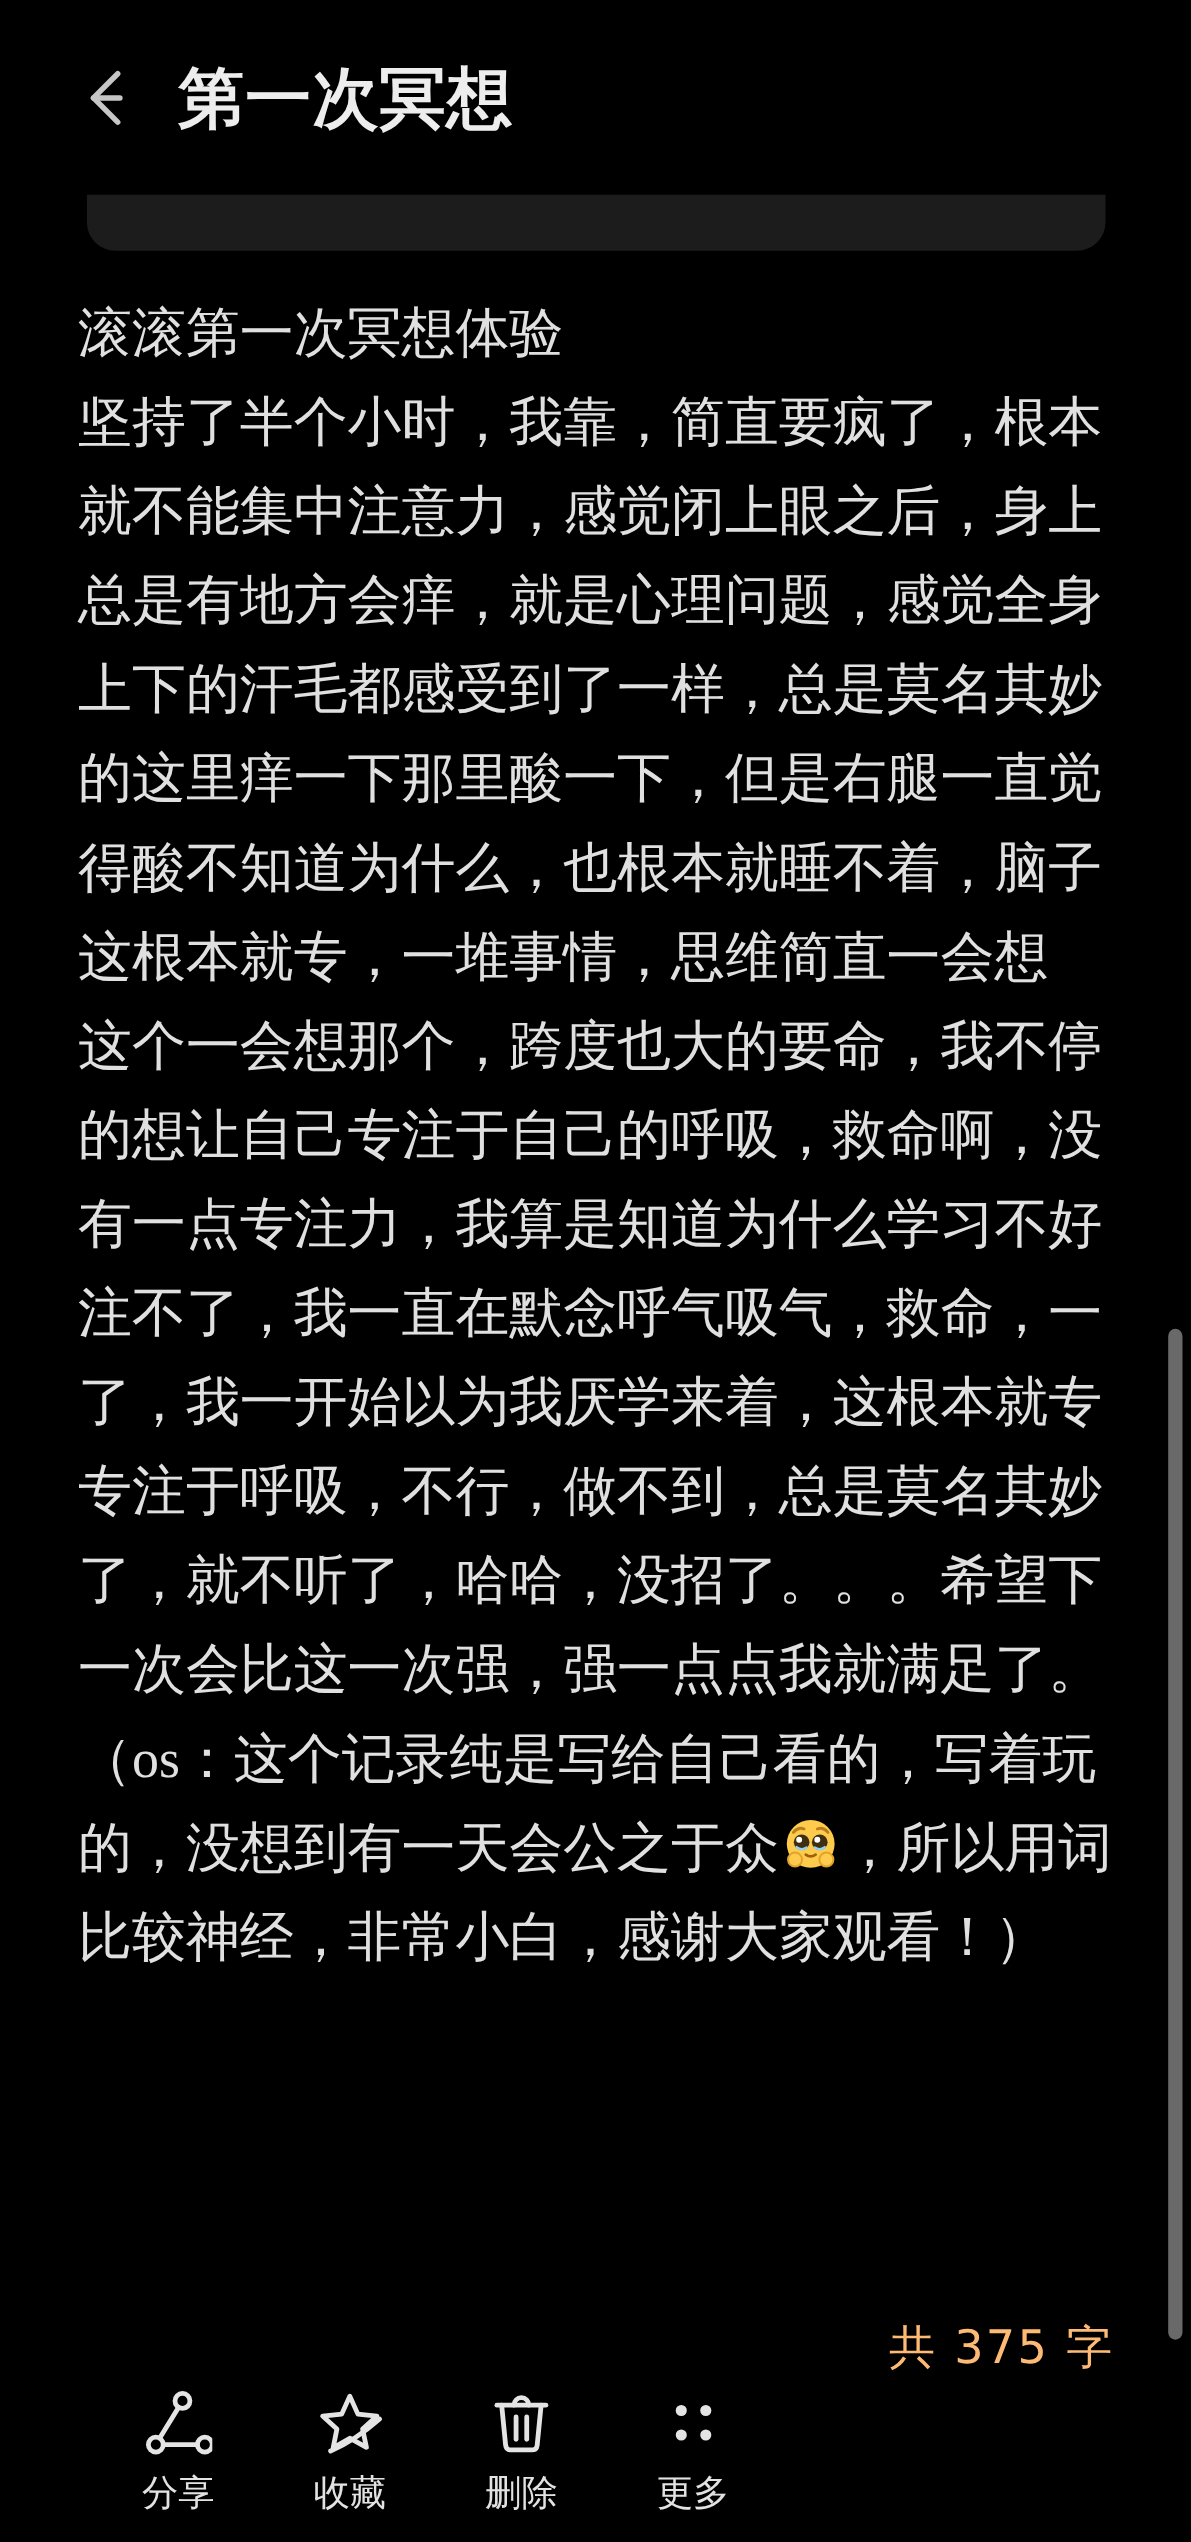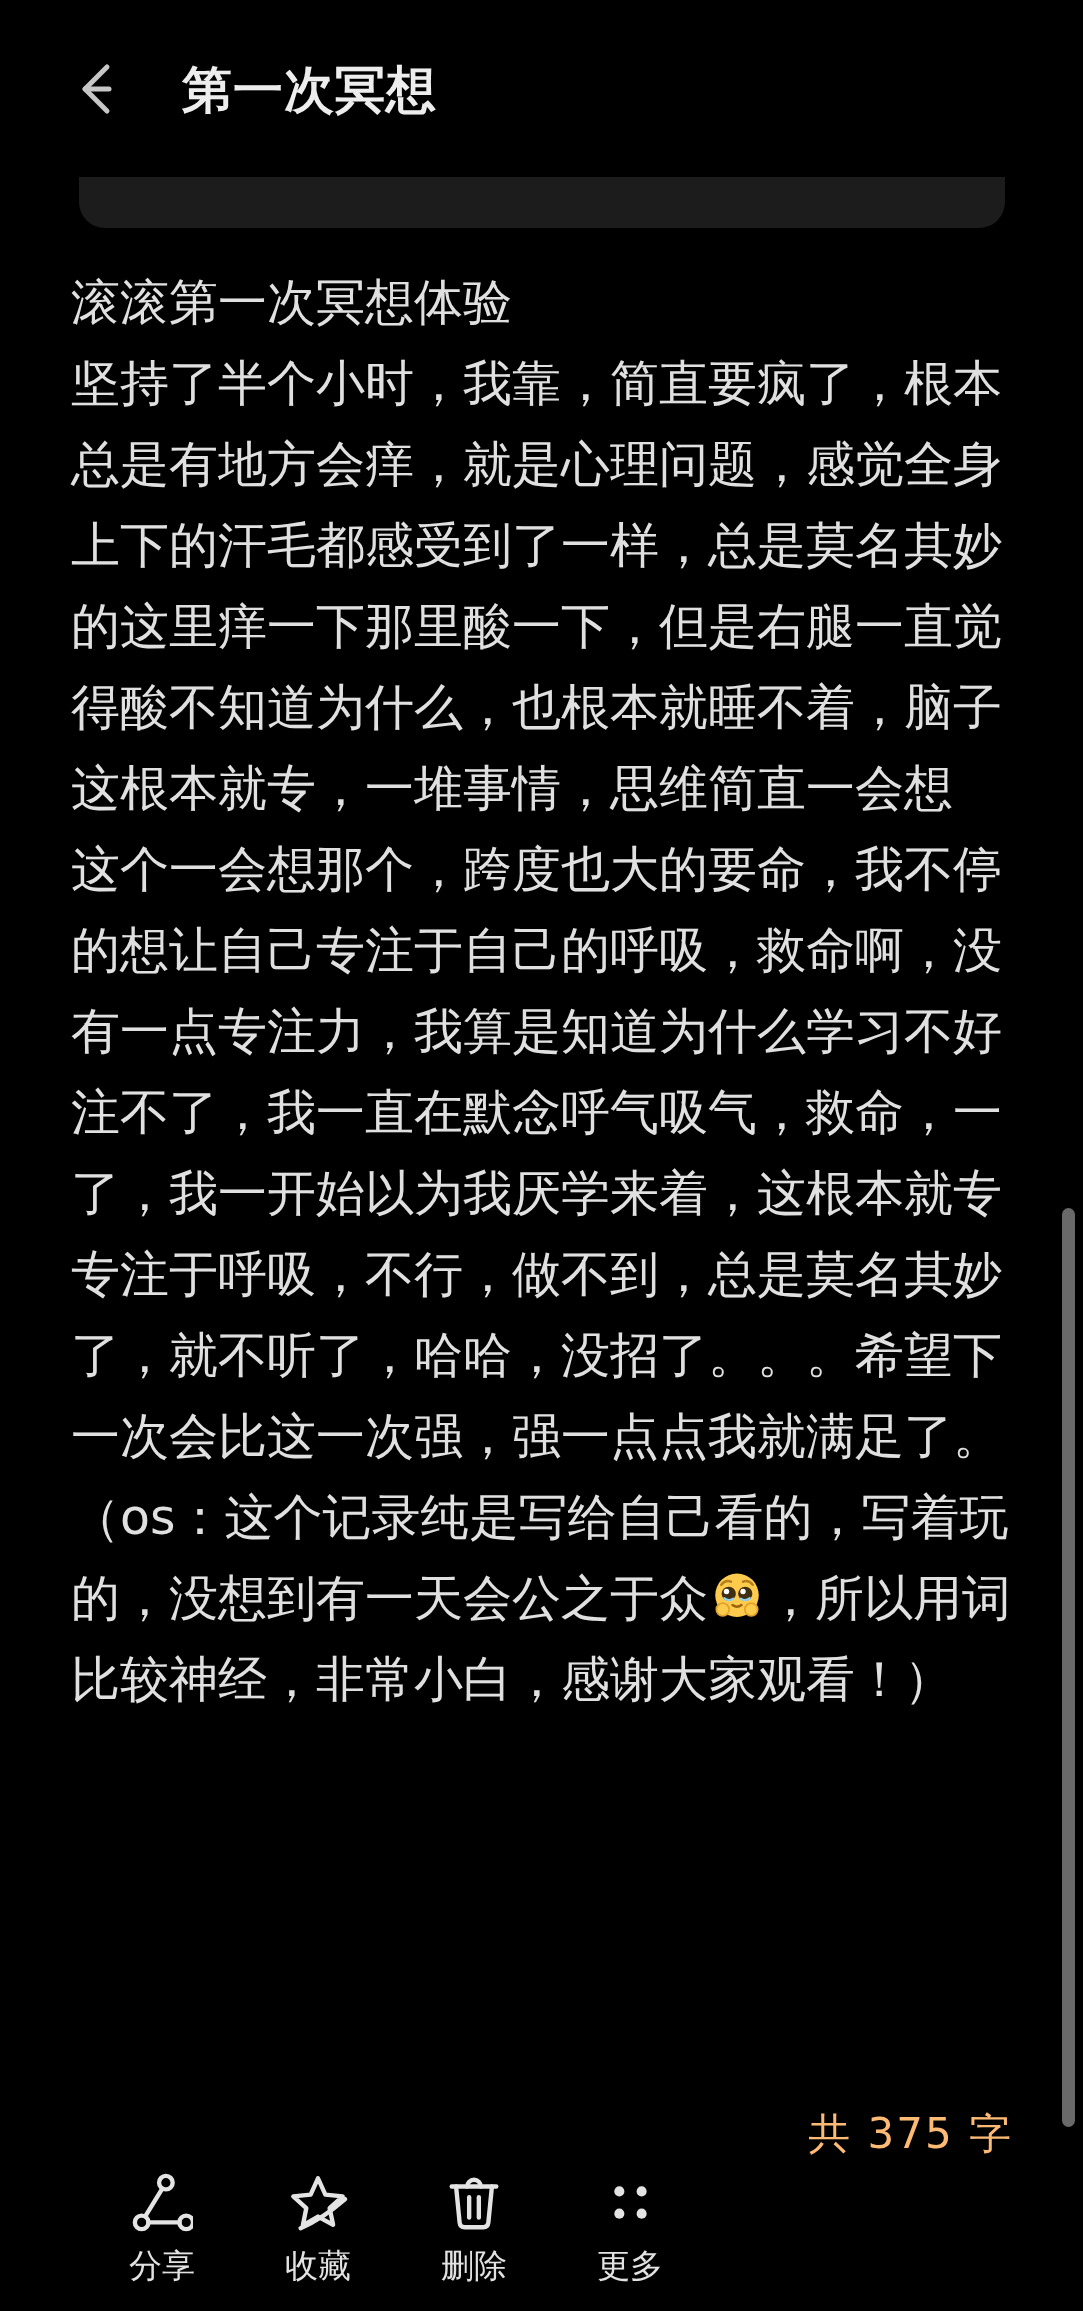--- a/index.html
+++ b/index.html
@@ -7,33 +7,33 @@
     position:relative;width:1083px;height:2311px;background:#000;overflow:hidden;
     font-family:"DejaVu Sans","Liberation Sans",sans-serif;
   }
   
   .header{
     position:absolute;left:0;top:38px;width:1083px;height:104px;
     display:flex;align-items:center;padding-left:78px;box-sizing:border-box;
   }
   .back-btn{width:60px;height:54px;display:flex;align-items:center;justify-content:center;background:none;border:none;padding:0;cursor:pointer;}
   .page-title{
-    margin-left:44px;font-size:50px;font-weight:700;color:#ededed;letter-spacing:1px;white-space:nowrap;
+    margin-left:24px;font-size:60px;font-weight:700;color:#ededed;letter-spacing:1px;white-space:nowrap;
   }
   
   .top-bar{
     position:absolute;left:79px;top:177px;width:926px;height:51px;
     background:#1c1c1c;border-radius:0 0 26px 26px;
   }
   
   .note-body{
     position:absolute;left:71px;top:262px;width:952px;
     color:#e0e0e0;font-size:49px;line-height:81px;
   }
-  .t-line{height:81px;white-space:nowrap;}
+  .t-line{height:81px;white-space:nowrap;font-family:Liberation Serif, serif;}
   
   .emoji{position:relative;display:inline-block;width:54px;height:54px;vertical-align:-8px;margin:0 2px;}
   .emoji-char{position:absolute;left:0;top:0;width:0;height:0;overflow:hidden;opacity:0;}
   .emoji svg{display:block;width:54px;height:54px;}
   
   .word-count{
     position:absolute;right:70px;top:2106px;font-size:42px;color:#fdba74;letter-spacing:2px;white-space:nowrap;
   }
   
   .scroll-thumb{
@@ -69,20 +69,21 @@
       </span>
     </button>
     <div class="page-title">第一次冥想</div>
   </div>
 
   <div class="top-bar"></div>
 
   <div class="note-body">
     <div class="t-line">滚滚第一次冥想体验</div>
     <div class="t-line">坚持了半个小时，我靠，简直要疯了，根本</div>
+    <div class="t-line">就不能集中注意力，感觉闭上眼之后，身上</div>
     <div class="t-line">总是有地方会痒，就是心理问题，感觉全身</div>
     <div class="t-line">上下的汗毛都感受到了一样，总是莫名其妙</div>
     <div class="t-line">的这里痒一下那里酸一下，但是右腿一直觉</div>
     <div class="t-line">得酸不知道为什么，也根本就睡不着，脑子</div>
     <div class="t-line">这根本就专，一堆事情，思维简直一会想</div>
     <div class="t-line">这个一会想那个，跨度也大的要命，我不停</div>
     <div class="t-line">的想让自己专注于自己的呼吸，救命啊，没</div>
     <div class="t-line">有一点专注力，我算是知道为什么学习不好</div>
     <div class="t-line">注不了，我一直在默念呼气吸气，救命，一</div>
     <div class="t-line">了，我一开始以为我厌学来着，这根本就专</div>

